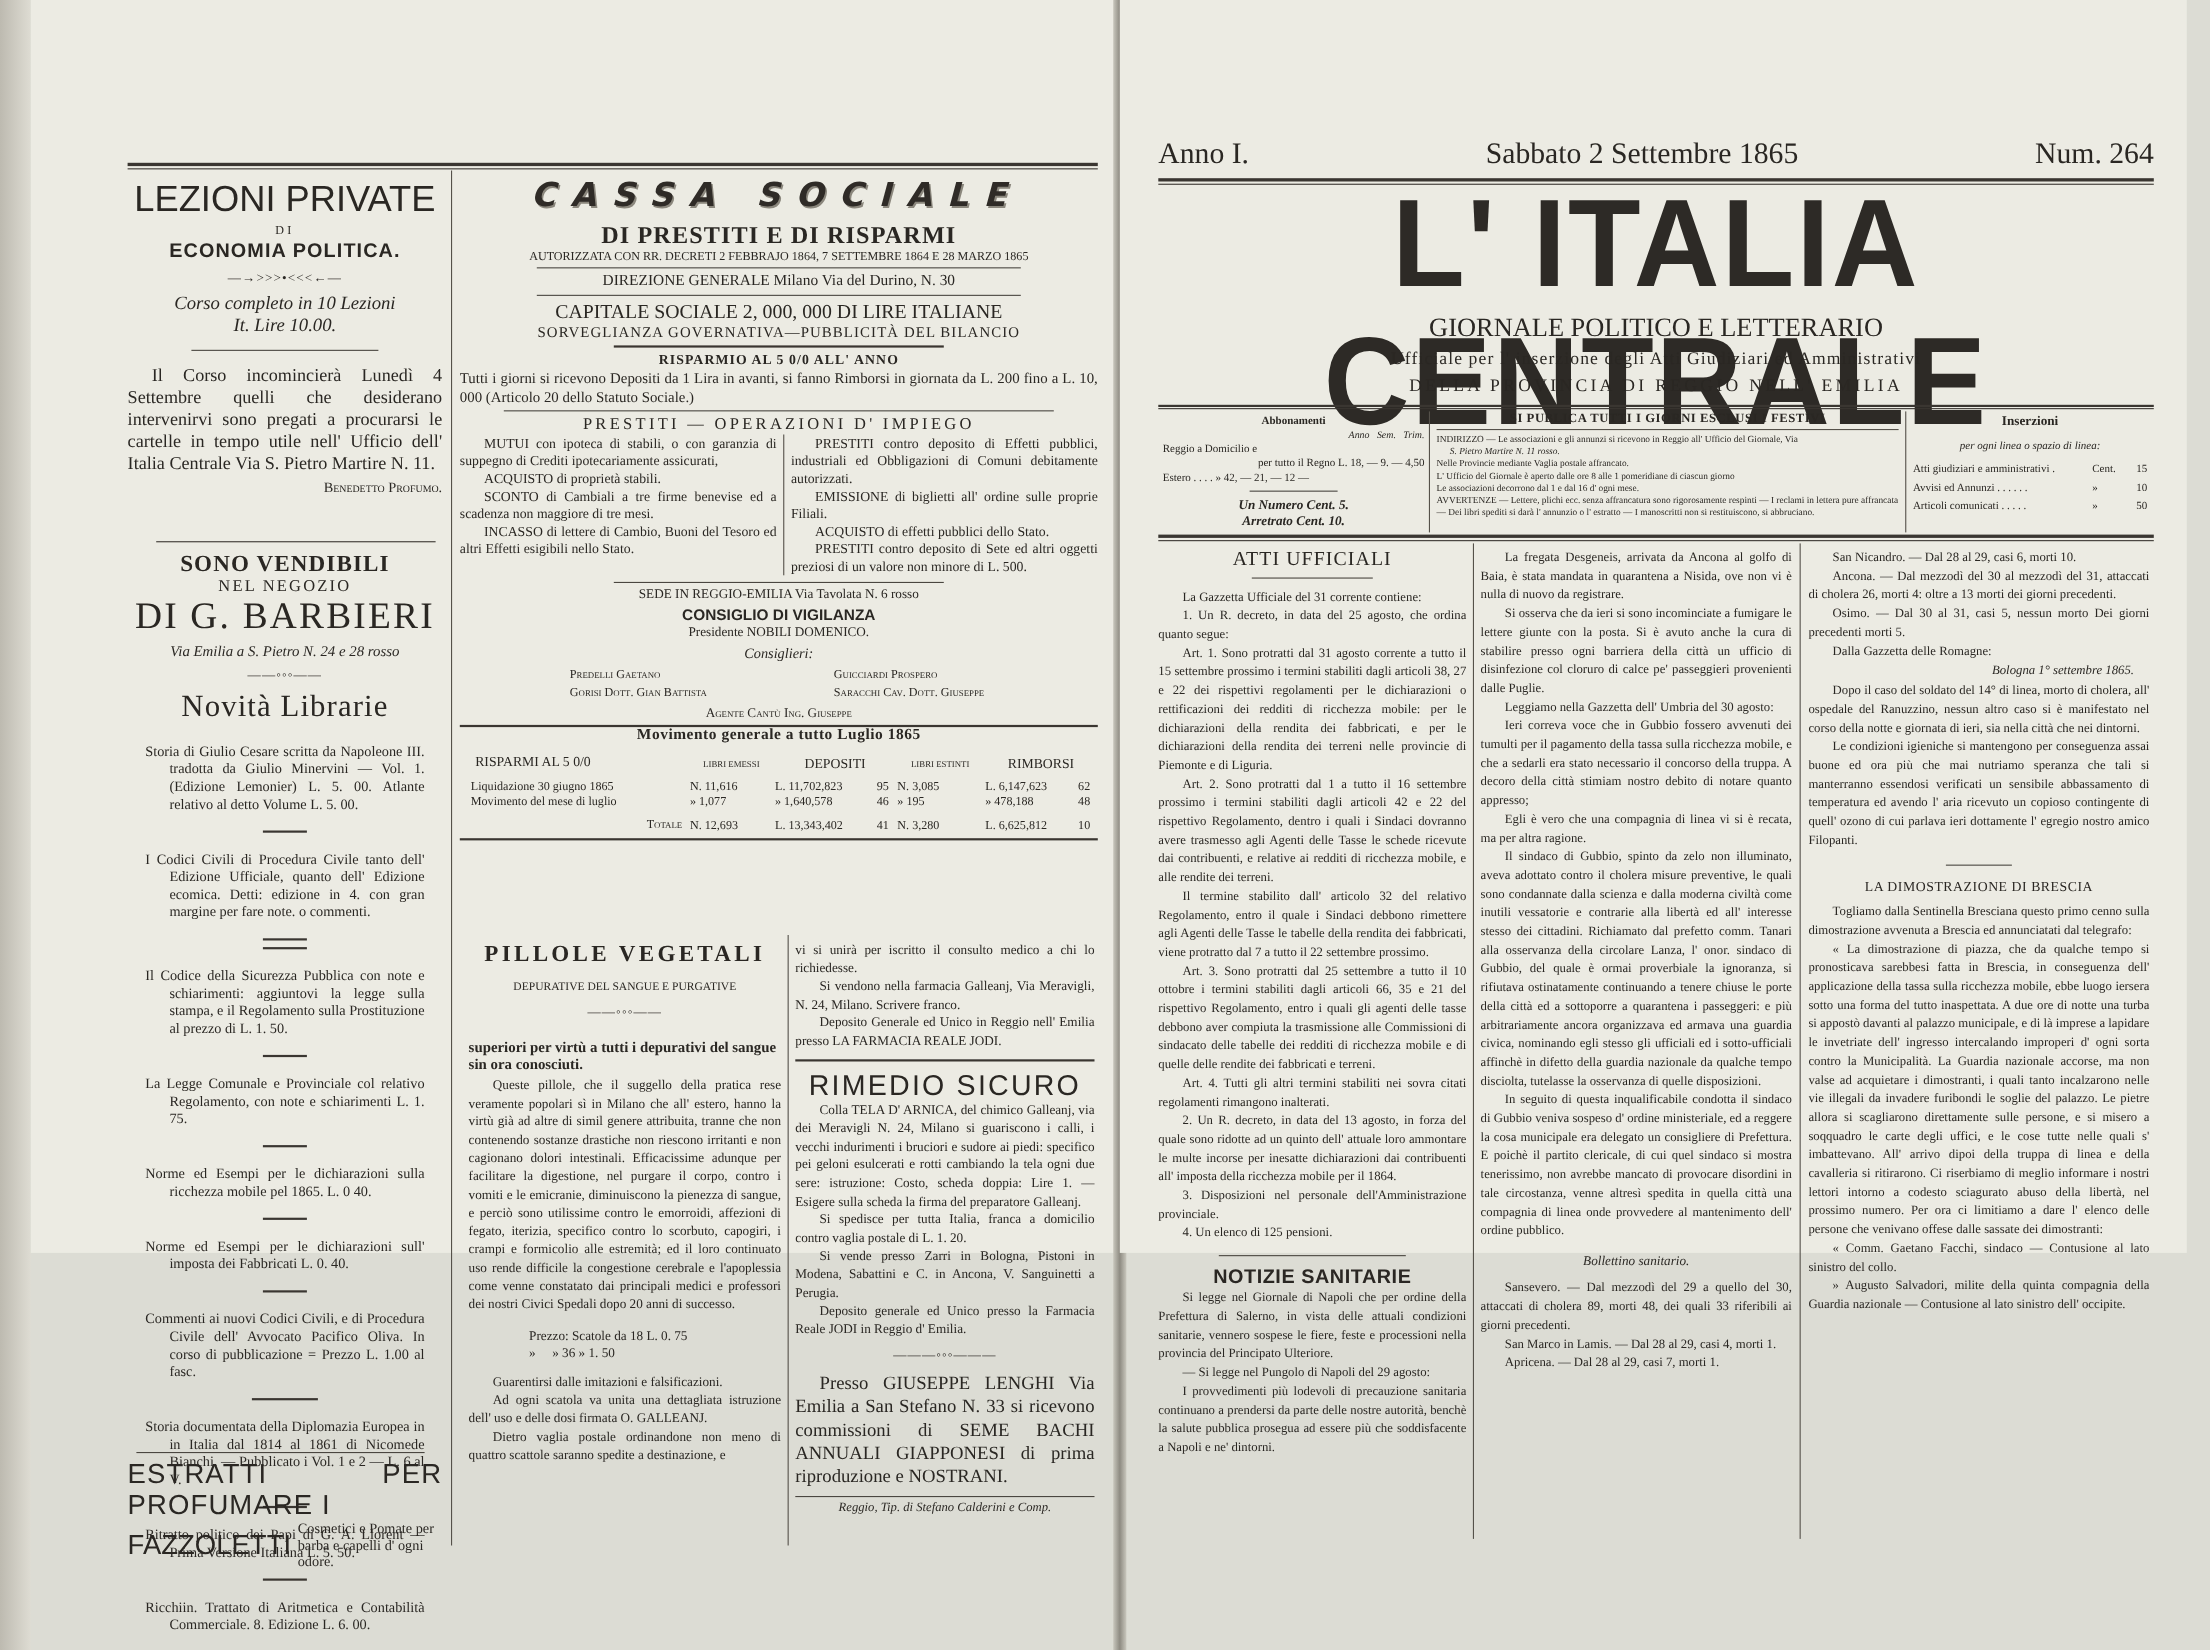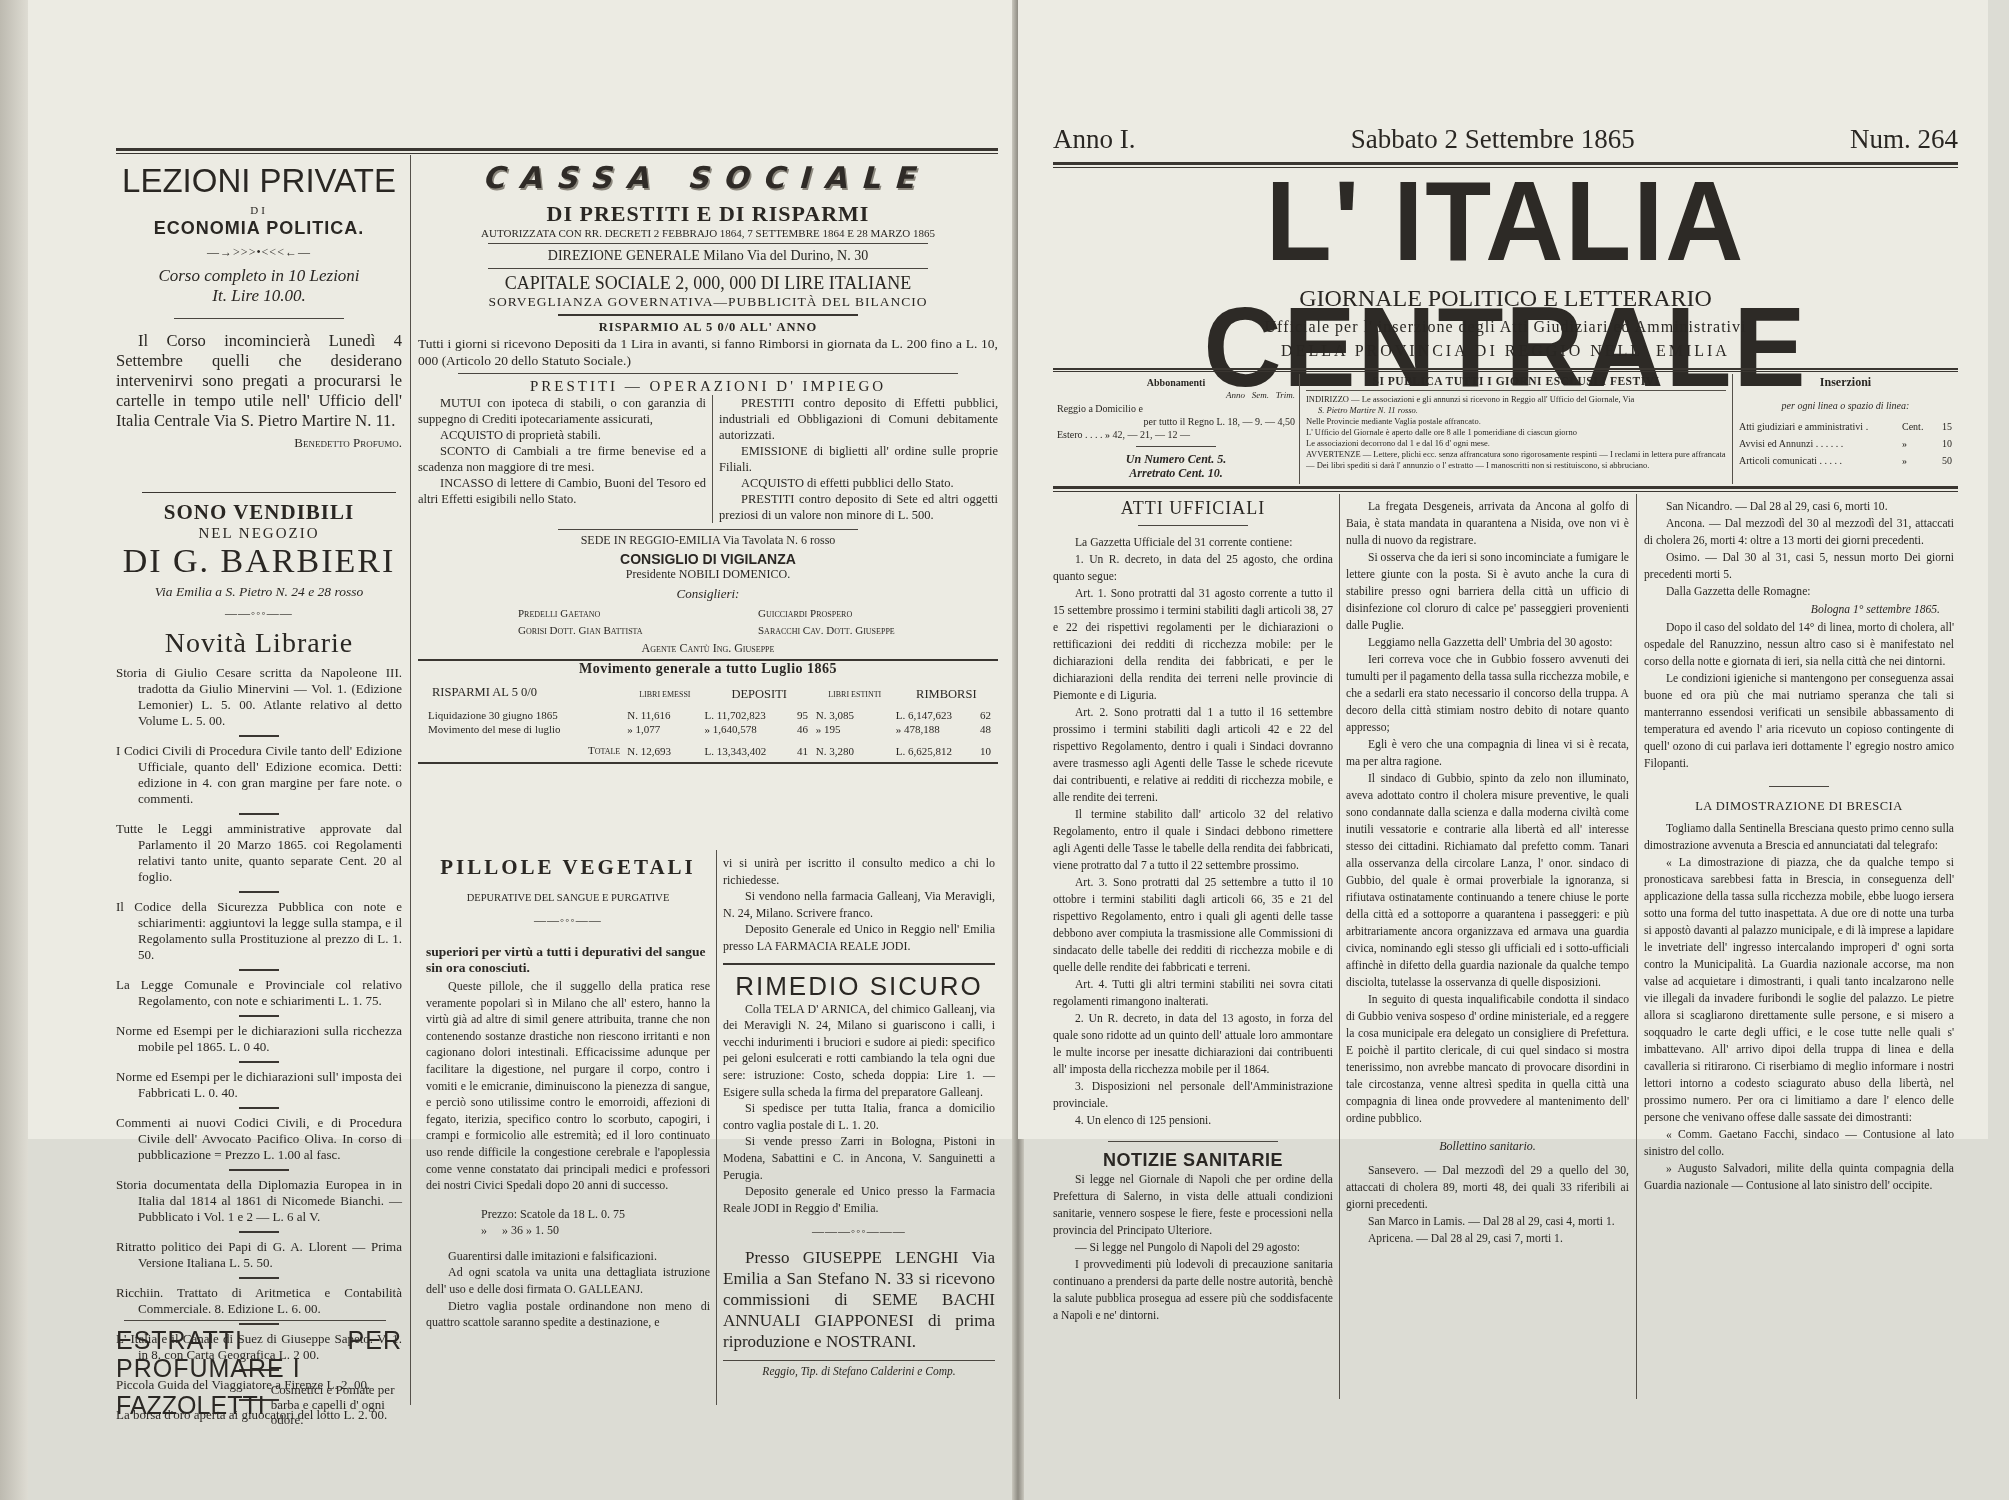--- a/index.html
+++ b/index.html
@@ -11,21 +11,21 @@
   .leftedge{position:absolute;left:0;top:0;width:28px;height:1500px;background:linear-gradient(90deg,#bdbab0,#dedcd3);}
   .abs{position:absolute;}
   .center{text-align:center;}
   .rule{border-top:2px solid #3a3631;}
   .thinrule{border-top:1px solid #4a4640;}
   .dblrule{border-top:3px solid #3a3631;border-bottom:1px solid #3a3631;height:2px;}
   .vr{position:absolute;border-left:1px solid #55514a;}
   p{margin:0;}
   .t{font-size:13.5px;line-height:17px;text-align:justify;}
   .ind{text-indent:22px;}
-  .hang{padding-left:22px;text-indent:-22px;font-size:13px;line-height:16px;text-align:justify;margin:0;}
+  .hang{padding-left:22px;text-indent:-22px;font-size:13px;line-height:16px;text-align:justify;margin:16px;}
   .sc{font-variant:small-caps;}
   .cond{font-family:"Liberation Sans Narrow","Liberation Sans",sans-serif;}
   .blk{font-weight:bold;}
   .it{font-style:italic;}
   .minirule{width:70px;margin:6px auto;border-top:2px solid #3a3631;}
   .orn{text-align:center;font-size:12px;letter-spacing:1px;margin:6px 0;}
   table{border-collapse:collapse;}
 </style>
 </head>
 <body>
@@ -56,21 +56,20 @@
     <div class="center" style="font-size:15px;letter-spacing:2px;">NEL NEGOZIO</div>
     <div class="center" style="font-size:34px;letter-spacing:2px;line-height:38px;">DI G. BARBIERI</div>
     <div class="center it" style="font-size:13.5px;margin-top:4px;">Via Emilia a S. Pietro N. 24 e 28 rosso</div>
     <div class="orn">——◦◦◦——</div>
     <div class="center" style="font-size:28px;letter-spacing:1px;line-height:32px;">Novità Librarie</div>
     <div style="margin-top:6px;">
       <p class="hang">Storia di Giulio Cesare scritta da Napoleone III. tradotta da Giulio Minervini — Vol. 1. (Edizione Lemonier) L. 5. 00. Atlante relativo al detto Volume L. 5. 00.</p>
       <div class="minirule" style="width:40px;"></div>
       <p class="hang">I Codici Civili di Procedura Civile tanto dell' Edizione Ufficiale, quanto dell' Edizione ecomica. Detti: edizione in 4. con gran margine per fare note. o commenti.</p>
       <div class="minirule" style="width:40px;"></div>
-      <p class="hang">Tutte le Leggi amministrative approvate dal Parlamento il 20 Marzo 1865. coi Regolamenti relativi tanto unite, quanto separate Cent. 20 al foglio.</p>
       <div class="minirule" style="width:40px;"></div>
       <p class="hang">Il Codice della Sicurezza Pubblica con note e schiarimenti: aggiuntovi la legge sulla stampa, e il Regolamento sulla Prostituzione al prezzo di L. 1. 50.</p>
       <div class="minirule" style="width:40px;"></div>
       <p class="hang">La Legge Comunale e Provinciale col relativo Regolamento, con note e schiarimenti L. 1. 75.</p>
       <div class="minirule" style="width:40px;"></div>
       <p class="hang">Norme ed Esempi per le dichiarazioni sulla ricchezza mobile pel 1865. L. 0 40.</p>
       <div class="minirule" style="width:40px;"></div>
       <p class="hang">Norme ed Esempi per le dichiarazioni sull' imposta dei Fabbricati L. 0. 40.</p>
       <div class="minirule" style="width:40px;"></div>
       <p class="hang">Commenti ai nuovi Codici Civili, e di Procedura Civile dell' Avvocato Pacifico Oliva. In corso di pubblicazione = Prezzo L. 1.00 al fasc.</p>

